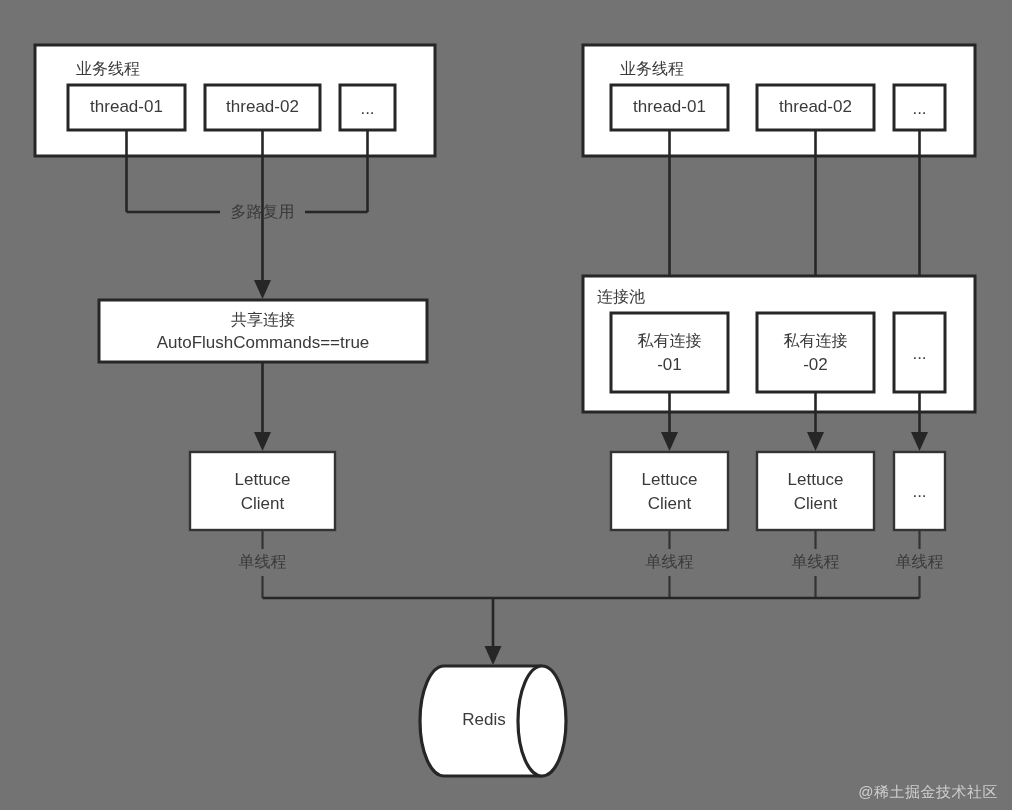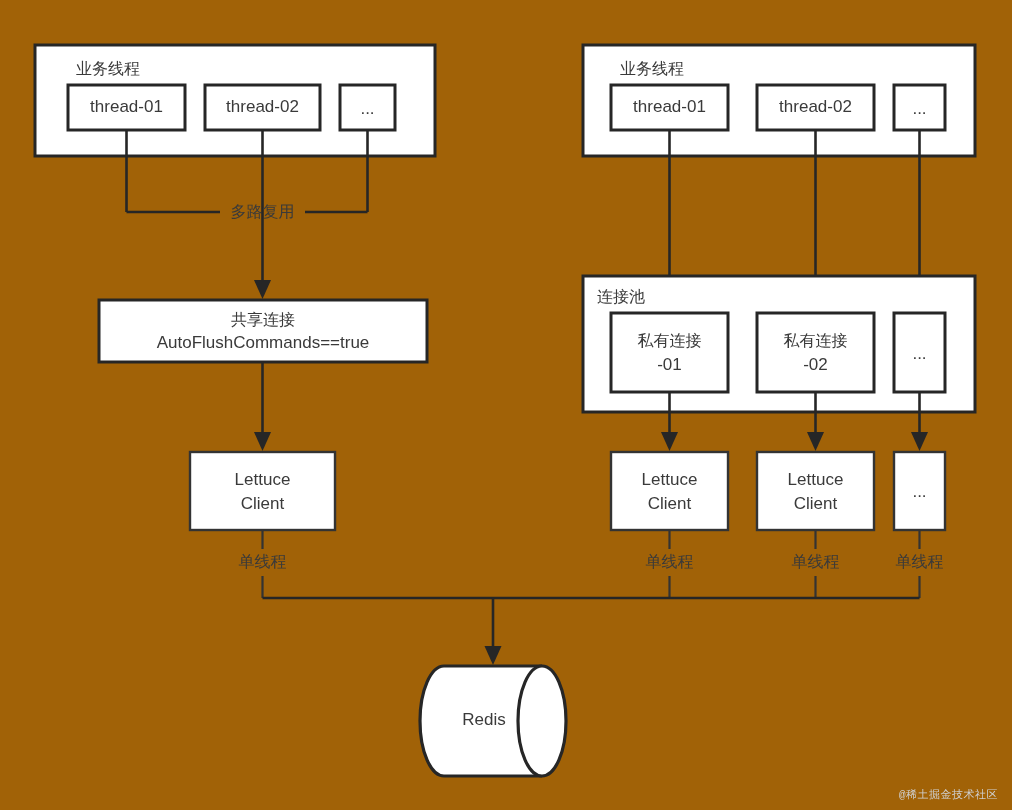--- a/index.html
+++ b/index.html
@@ -7,21 +7,21 @@
     padding: 0;
     background: #ffffff;
   }
   body {
     font-family: "Liberation Sans", "DejaVu Sans", sans-serif;
   }
   #stage {
     position: relative;
     width: 1012px;
     height: 810px;
-    background: #a16207;
+    background: #737373;
     overflow: hidden;
   }
   #diagram-svg {
     position: absolute;
     left: 0;
     top: 0;
     width: 1012px;
     height: 810px;
   }
   .txt {
@@ -79,22 +79,22 @@
     stroke-width: 3.2;
   }
   .arrowhead {
     fill: #262626;
     stroke: none;
   }
   #watermark {
     position: absolute;
     right: 14px;
     bottom: 8px;
-    font-family: Liberation Mono, monospace;
-    font-size: 11px;
+    font-family: Liberation Sans, sans-serif;
+    font-size: 15px;
     color: #cfcfcf;
     letter-spacing: 0.5px;
     user-select: none;
   }
 </style>
 </head>
 <body>
 
 <div id="stage">
 

